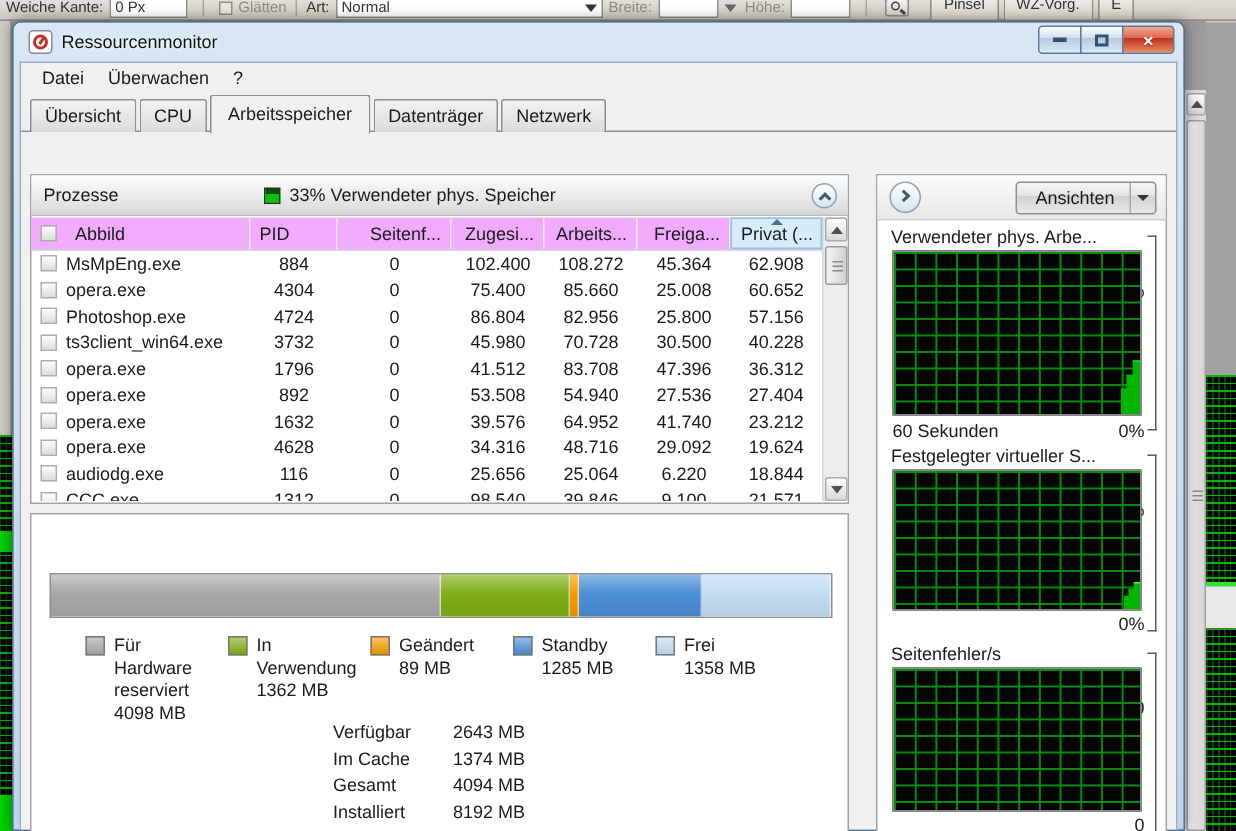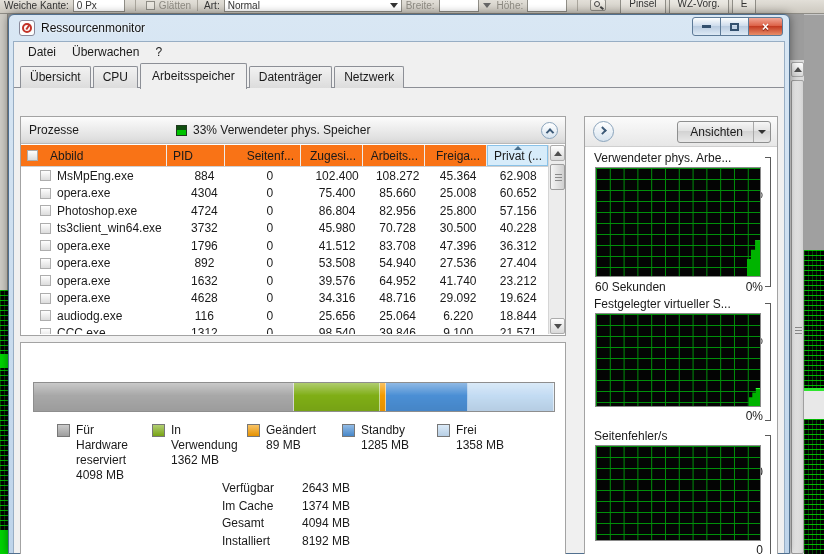--- a/index.html
+++ b/index.html
@@ -74,27 +74,27 @@
   .led { width:11px; height:11px; border:1px solid #1e3a1e; margin-right:6px; flex:none; }
   .led.green { background:linear-gradient(180deg,#0d4d0d 0 40%,#00c400 40%); }
   .led.blue  { background:linear-gradient(180deg,#a9cdf2 0 40%,#2f6fd0 40%); border-color:#1d3a5e; }
   .collapse { position:absolute; right:7px; top:5px; width:17px; height:17px; border:1px solid #8aa4bc; border-radius:50%; background:linear-gradient(#fff,#d8e4ef); display:flex; align-items:center; justify-content:center; }
   .chev { width:6px; height:6px; border-left:2px solid #3c5млад; border-left:2px solid #3c5a78; border-top:2px solid #3c5a78; }
   .chev.up { transform:rotate(45deg) translate(1px,1px); }
   .chev.right { transform:rotate(135deg) translate(0px,2px); }
 
   
   #procpanel { left:6px; top:74px; width:546px; height:220px; }
-  .thead { position:absolute; left:0; right:0; top:28px; height:22px; display:flex; background:#f97316; border-bottom:1px solid #cfcfcf; font-size:12px; }
+  .thead { position:absolute; left:0; right:0; top:28px; height:22px; display:flex; background:#f0abfc; border-bottom:1px solid #cfcfcf; font-size:12px; }
   .th { display:flex; align-items:center; padding:0 6px; border-right:1px solid #ececec; overflow:hidden; white-space:nowrap; }
   .th.num { justify-content:flex-end; }
   .th.sorted { background:#d7ecfa; border:1px solid #8ac2e8; justify-content:flex-start; position:relative; }
   .sortmark { position:absolute; left:50%; top:0; margin-left:-4px; width:0; height:0; border-left:4px solid transparent; border-right:4px solid transparent; border-bottom:4px solid #49708e; }
   .cb { width:11px; height:11px; border:1px solid #adadad; background:linear-gradient(#fefefe,#dcdcdc); flex:none; }
-  .rows { position:absolute; left:0; right:17px; top:50px; height:167px; overflow:hidden;margin-left:13px; }
+  .rows { position:absolute; left:0; right:17px; top:50px; height:167px; overflow:hidden; }
   .trow { display:flex; height:17.5px; align-items:center; font-size:12px; }
   .td { padding:0 6px; white-space:nowrap; overflow:hidden; }
   .td.num { text-align:center; }
   .c-name { width:146px; display:flex; align-items:center; gap:6px; }
   .c-pid { width:58px; }
   .c-hf { width:76px; }
   .c-com { width:62px; }
   .c-ws { width:62px; }
   .c-sh { width:62px; }
   .c-pr { width:61px; }

